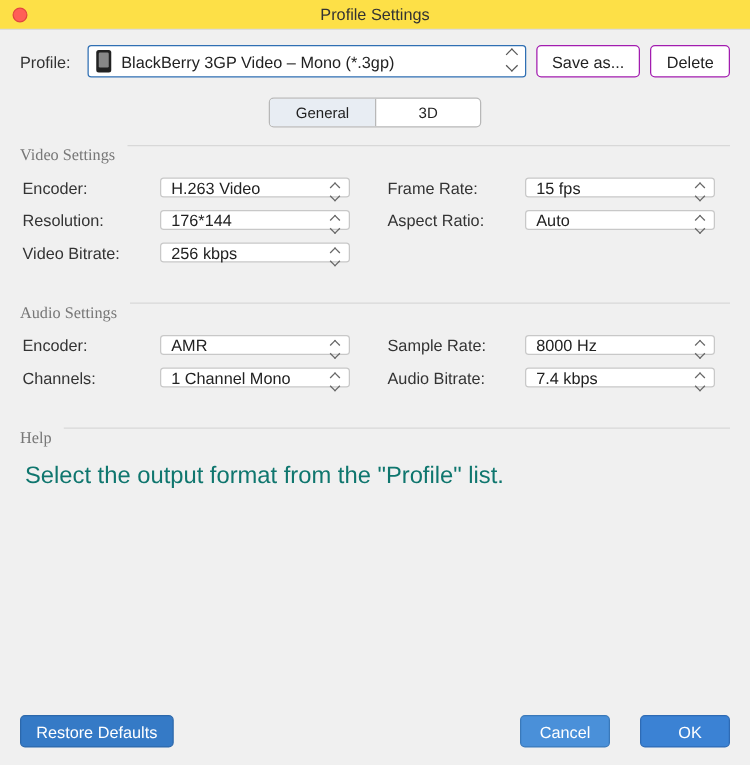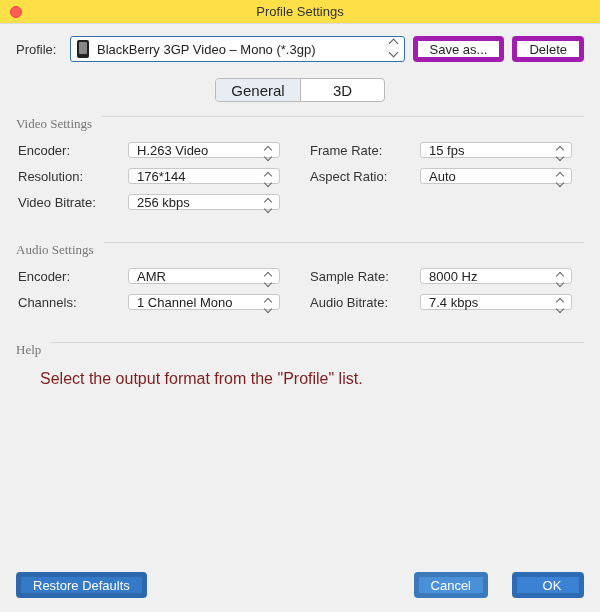--- a/index.html
+++ b/index.html
@@ -91,21 +91,21 @@
     width: 6px;
     height: 6px;
     border-right: 1.5px solid #555;
     border-bottom: 1.5px solid #555;
   }
   .profile-select .chevrons::before { top: 0; transform: rotate(-135deg); }
   .profile-select .chevrons::after  { top: 9px; transform: rotate(45deg); }
   .btn {
     height: 26px;
     background: #fff;
-    border: 5px solid #a21caf;
+    border: 1px solid #a21caf;
     border-radius: 4px;
     padding: 0 12px;
     font-size: 13px;
     display: inline-flex;
     align-items: center;
     justify-content: center;
     cursor: pointer;
     white-space: nowrap;
   }
   .btn.primary {
@@ -126,21 +126,21 @@
     border-radius: 4px;
     overflow: hidden;
     background: #fff;
   }
   .tab {
     width: 84px;
     height: 22px;
     display: flex;
     align-items: center;
     justify-content: center;
-    font-size: 15px;
+    font-size: 12px;
     cursor: pointer;
   }
   .tab + .tab { border-left: 1px solid #b8b8b8; }
   .tab.active { background: #e8edf3; }
   .group {
     margin-top: 14px;
   }
   .group-header {
     display: flex;
     align-items: flex-start;
@@ -199,24 +199,23 @@
     content: "";
     position: absolute;
     left: 2px;
     width: 5px; height: 5px;
     border-right: 1.2px solid #666;
     border-bottom: 1.2px solid #666;
   }
   .select .chev::before { top: 0; transform: rotate(-135deg); }
   .select .chev::after  { top: 7px; transform: rotate(45deg); }
   .help-text {
-    color: #7f1d1d;
+    color: #0f766e;
     padding: 2px 4px 0 4px;
-    font-size: 16px;
-    margin-left: 20px;
+    font-size: 19px;
   }
   .footer {
     position: absolute;
     left: 16px; right: 16px; bottom: 14px;
     display: flex;
     align-items: flex-start;
   }
   .footer .spacer { flex: 1; }
   .footer .btn { min-width: 72px; }
   .footer .btn + .btn { margin-left: 24px; padding-left: 20px; }

